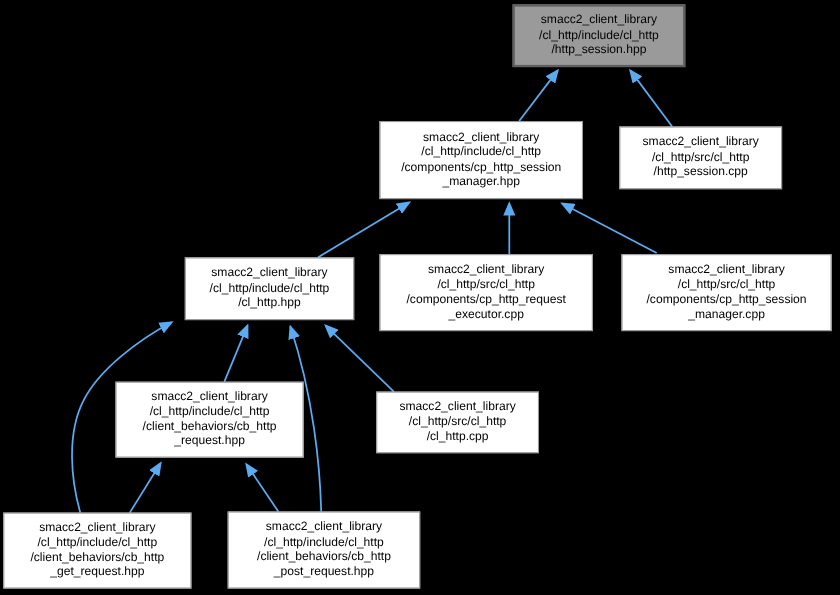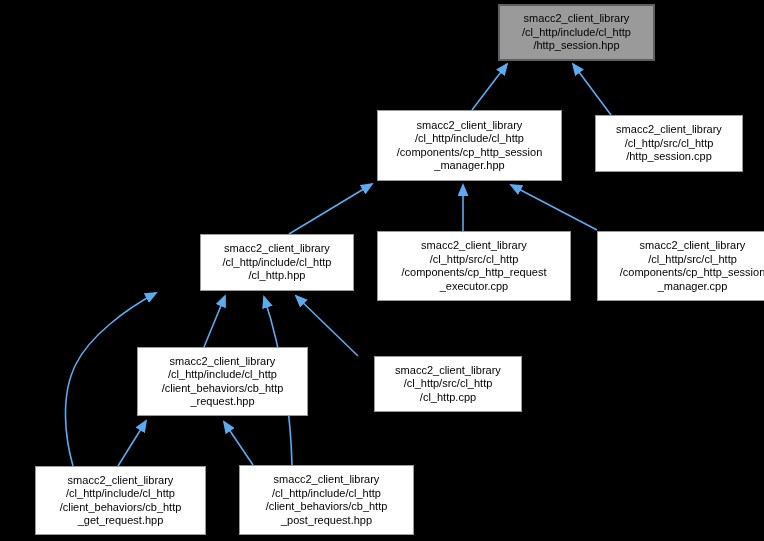--- a/index.html
+++ b/index.html
@@ -26,21 +26,20 @@
     position:absolute;
     box-sizing:border-box;
     display:flex;align-items:center;justify-content:center;
     background:var(--node-fill);
     border:1px solid var(--node-border);
     color:var(--node-text);
     font-size:11px;line-height:13.5px;
     text-align:center;
     white-space:pre-line;
     cursor:pointer;
-    margin-left:32px;
   }
   .node.hl{
     background:var(--hl-fill);
     border:2px solid var(--hl-border);
   }
 </style>
 </head>
 <body>
 
 <div class="canvas">

